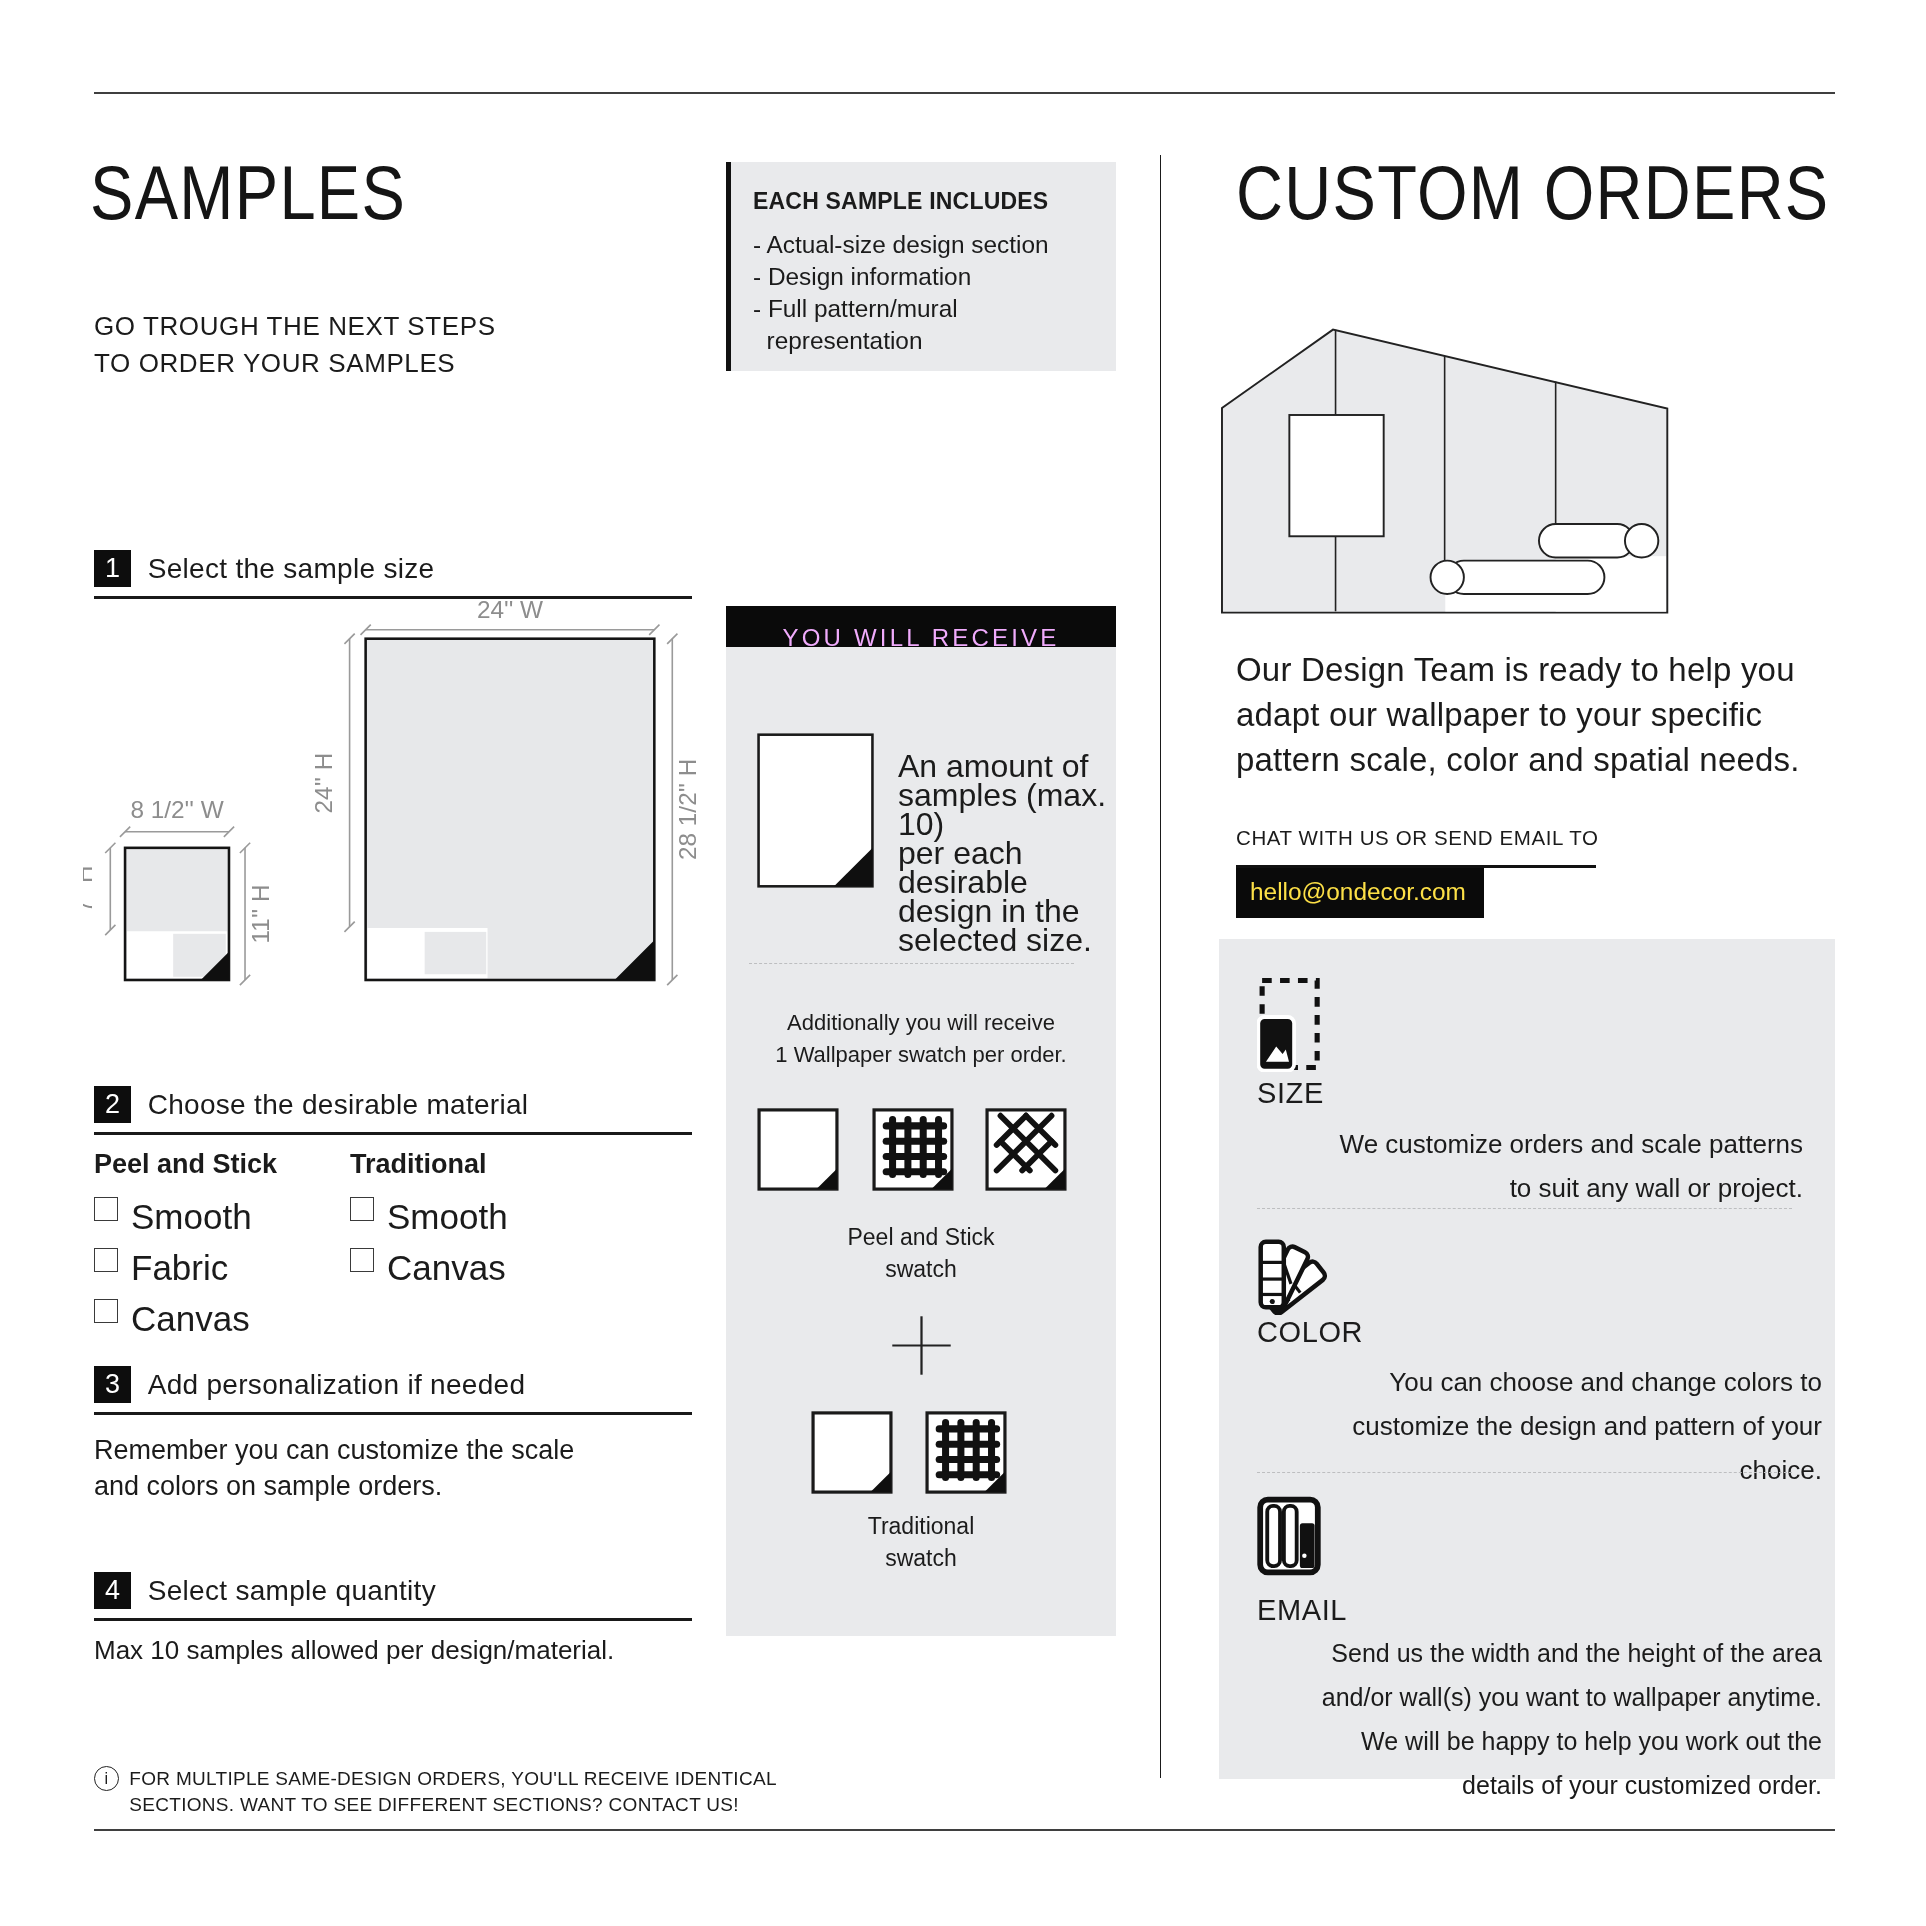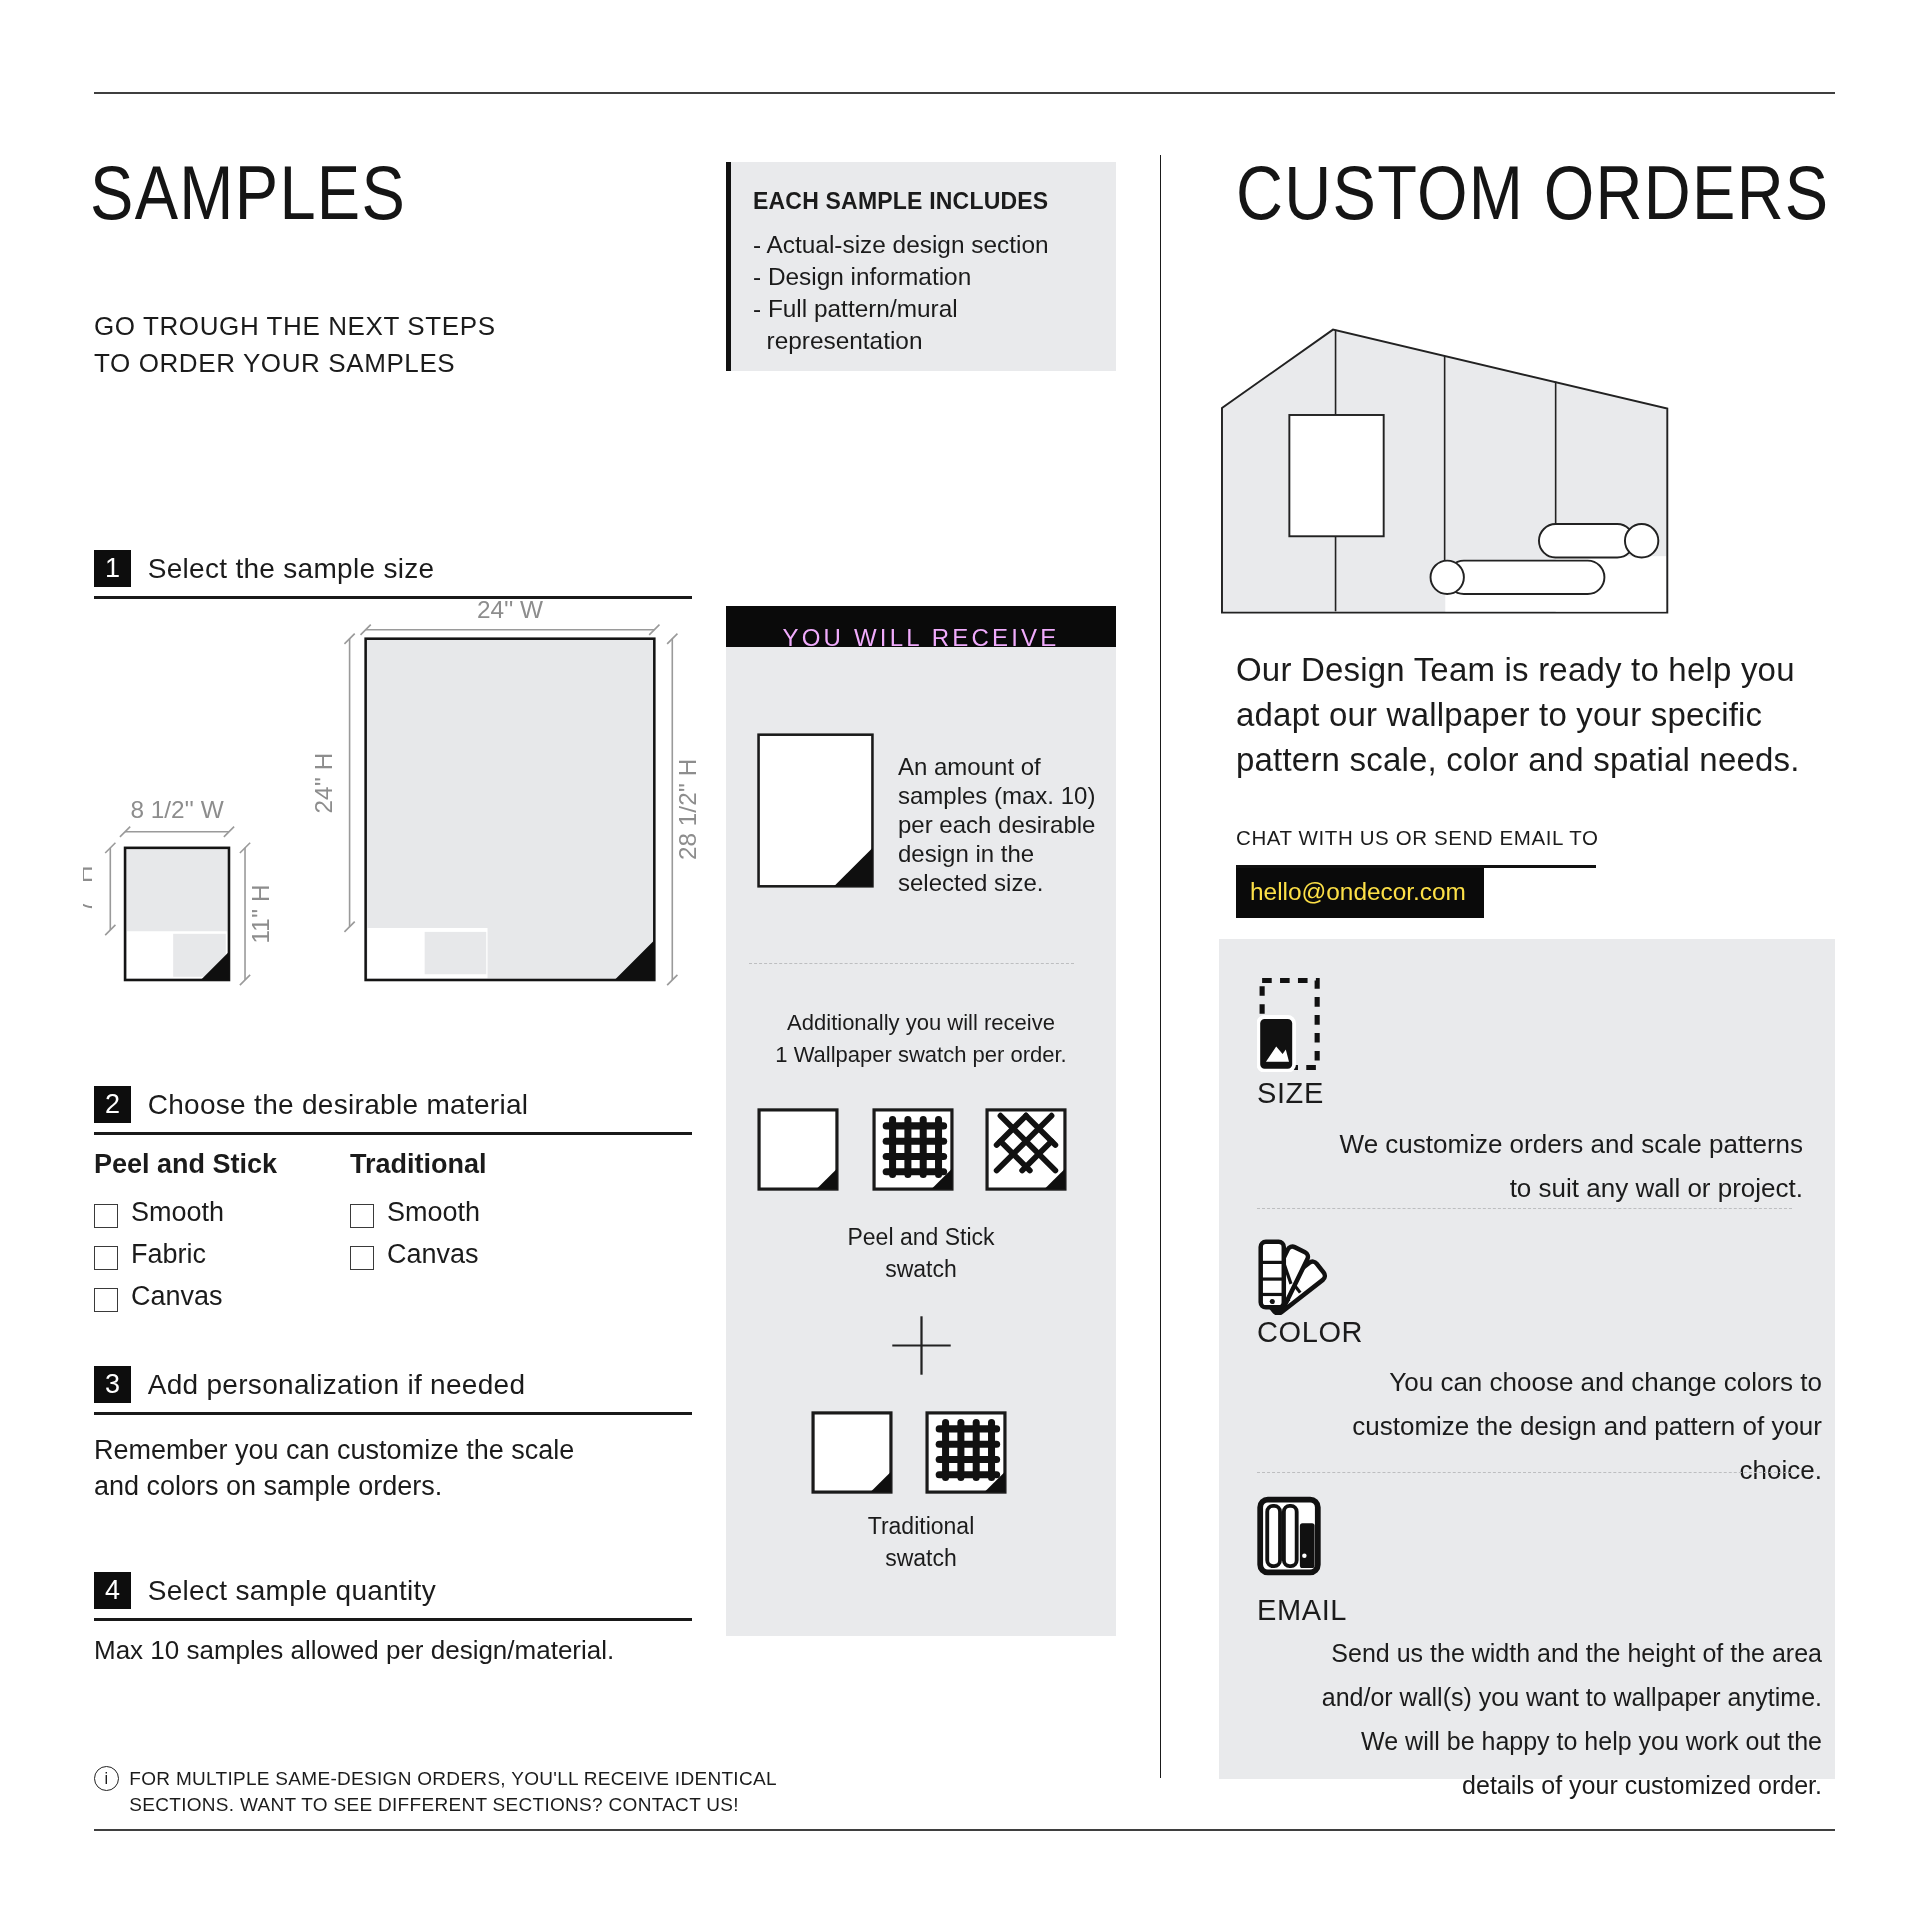--- a/index.html
+++ b/index.html
@@ -10,33 +10,33 @@
   .prew{white-space:pre-wrap;}
   .rule{background:#3f3f3f;height:1.9px;}
   .big-title{font-size:65px;font-weight:300;letter-spacing:1.3px;color:#151515;
              transform:scaleY(1.16);transform-origin:left top;}
   .intro{font-size:26px;line-height:37px;letter-spacing:0.6px;}
   .step-head{border-bottom:3.2px solid #191919;padding-bottom:9px;display:flex;align-items:center;}
   .step-num{width:37px;height:37px;background:#0d0d0d;color:#fff;font-size:27px;
             display:inline-flex;align-items:center;justify-content:center;margin-right:16.7px;flex:none;}
   .step-label{font-size:28px;letter-spacing:0.3px;}
   .mat-title{font-size:27px;font-weight:700;margin-bottom:16.7px;}
-  .opt{font-size:27px;margin-bottom:11px;display:flex;align-items:flex-end;}
+  .opt{font-size:35px;margin-bottom:11px;display:flex;align-items:flex-start;}
   .checkbox{width:22px;height:22px;border:1.9px solid #3a3a3a;display:inline-block;margin-right:13px;flex:none;}
   .body-text{font-size:27px;line-height:36px;}
   .note{display:flex;font-size:19px;line-height:26px;letter-spacing:0.3px;}
   .circle-i{width:23px;height:23px;border:1.9px solid #222;border-radius:50%;display:inline-flex;
             align-items:center;justify-content:center;font-size:16px;margin-right:10.3px;flex:none;margin-top:0px;}
   .inc-box{background:#e9eaec;border-left:5.1px solid #111;box-sizing:border-box;padding:26px 22px;}
   .inc-title{font-size:23px;font-weight:700;margin-bottom:14px;letter-spacing:0.2px;}
   .inc-item{font-size:24.4px;line-height:32px;}
   .black-bar{background:#0a0a0a;color:#f0abfc;display:flex;align-items:center;justify-content:center;
              font-size:24px;letter-spacing:3.2px;margin-top:23px;}
   .gray{background:#e9eaec;}
-  .mid-text{font-size:24px;line-height:29px;}
+  .mid-text{font-size:32px;line-height:29px;}
   .center-text{text-align:center;}
   .dashed{border-top:1.9px dashed #bdbec0;height:0;}
   .para{font-size:33px;line-height:45px;letter-spacing:0.2px;}
   .chat{font-size:20.5px;letter-spacing:0.6px;}
   .email-badge{background:#0a0a0a;color:#fde047;font-size:24.4px;padding:10.3px 18px 11.6px 14px;display:inline-block;}
   .sec-title{font-size:29px;letter-spacing:0.6px;}
   .sec-text{font-size:26px;line-height:44px;text-align:right;}
   svg text{font-family:"Liberation Sans",sans-serif;}
   .dim{fill:#8d8d8d;font-size:38px;}
   .dimline{stroke:#9a9a9a;stroke-width:2.5;}

